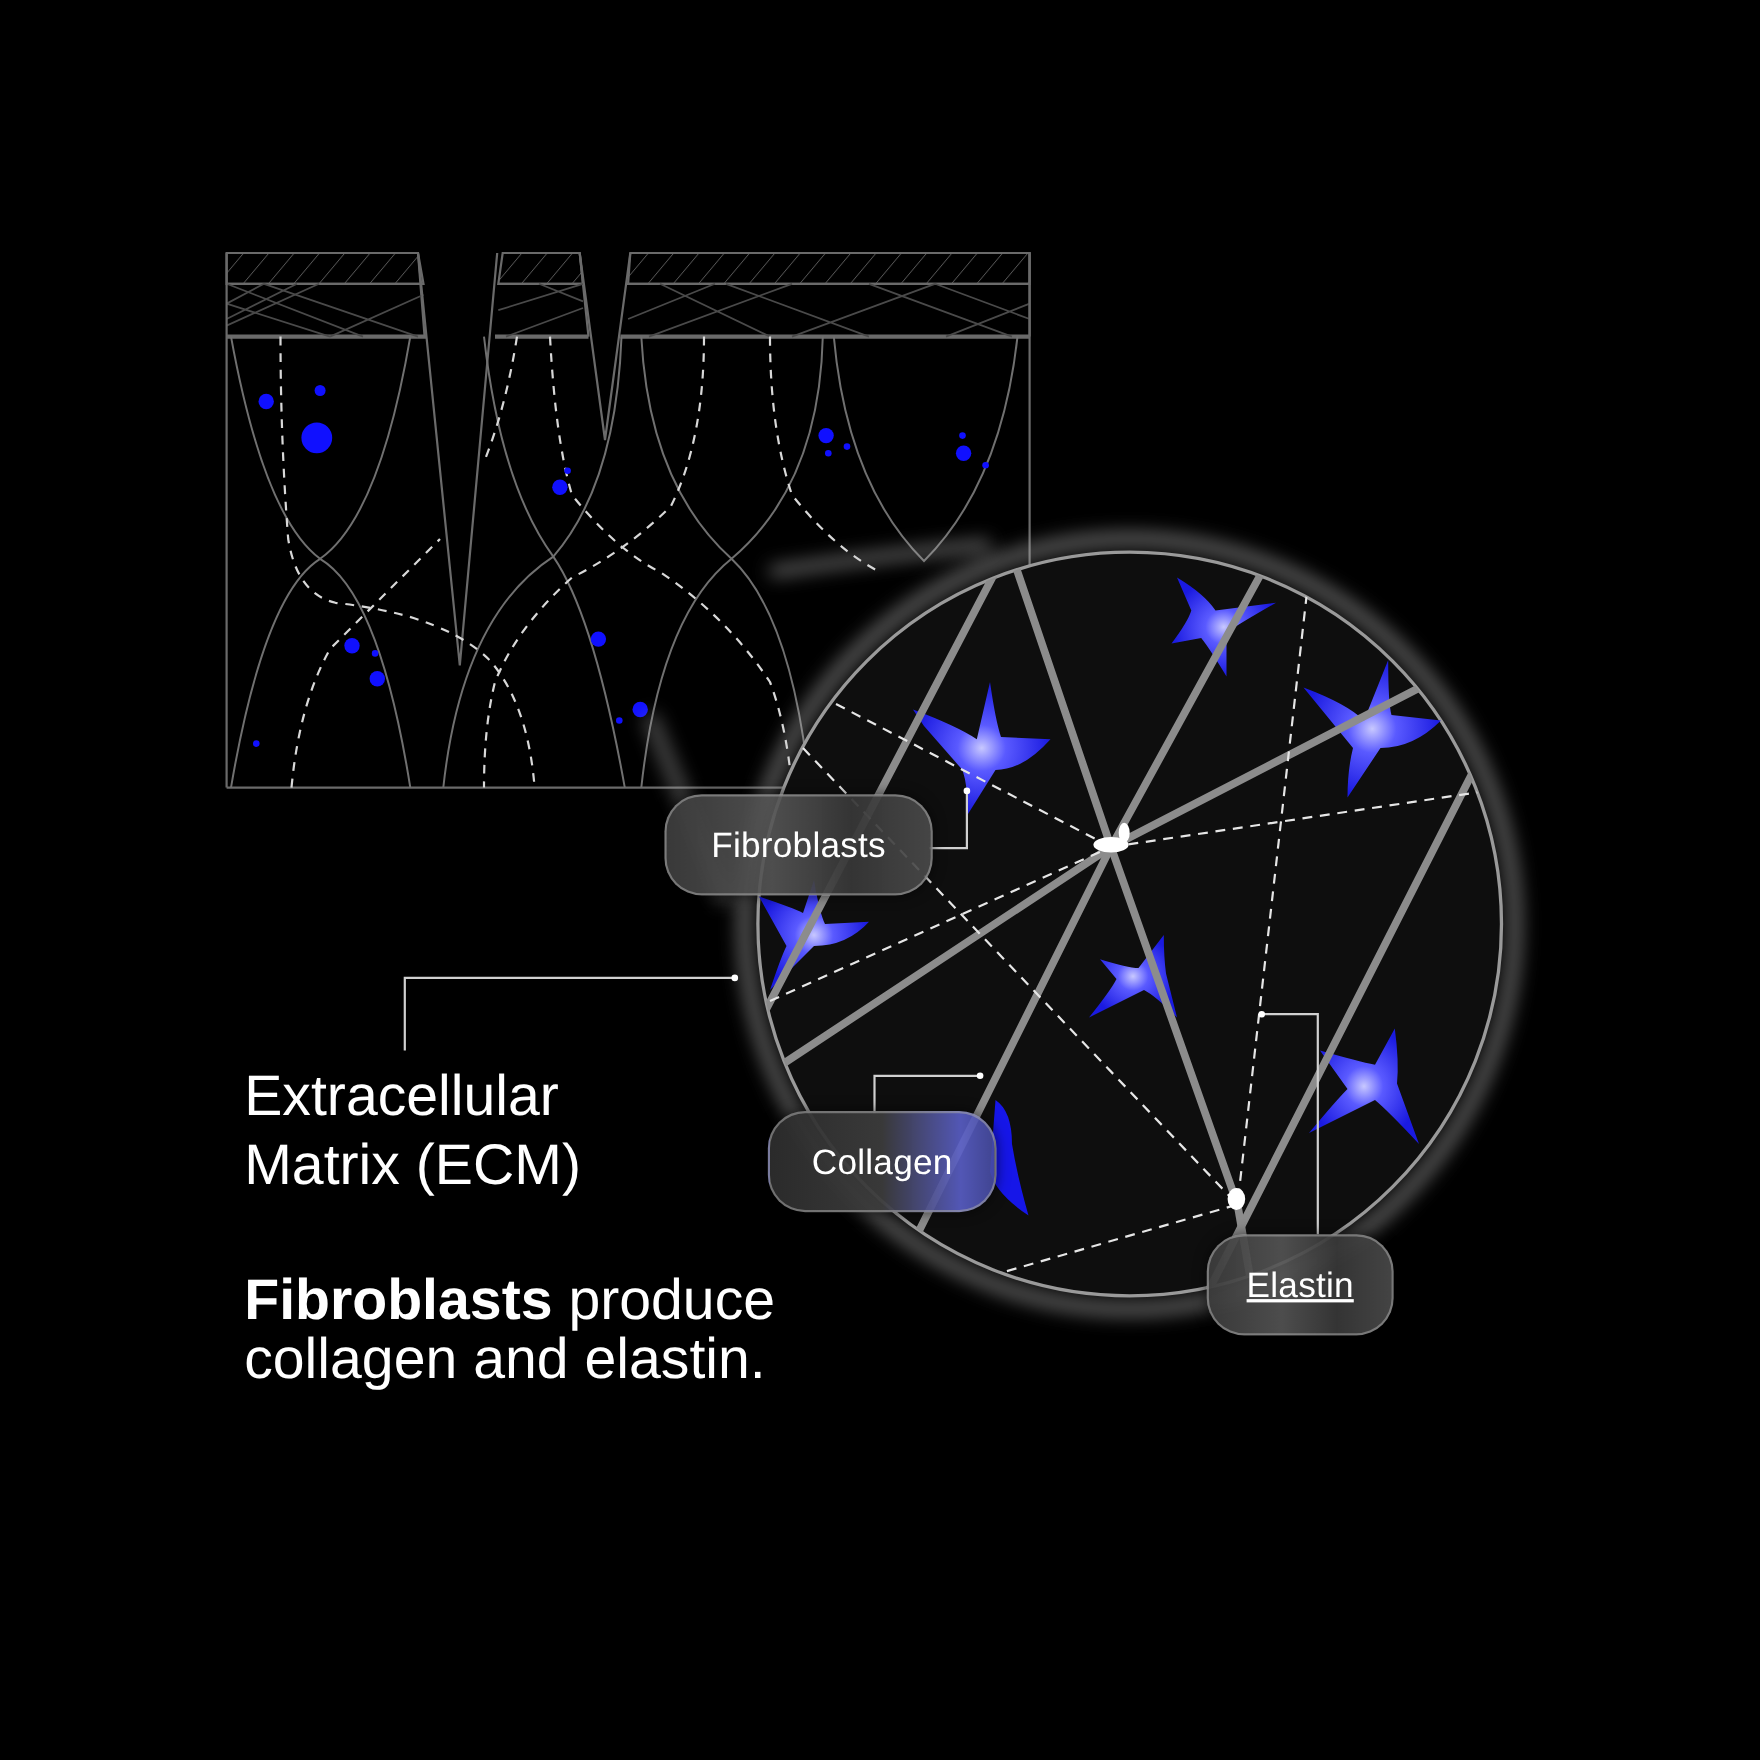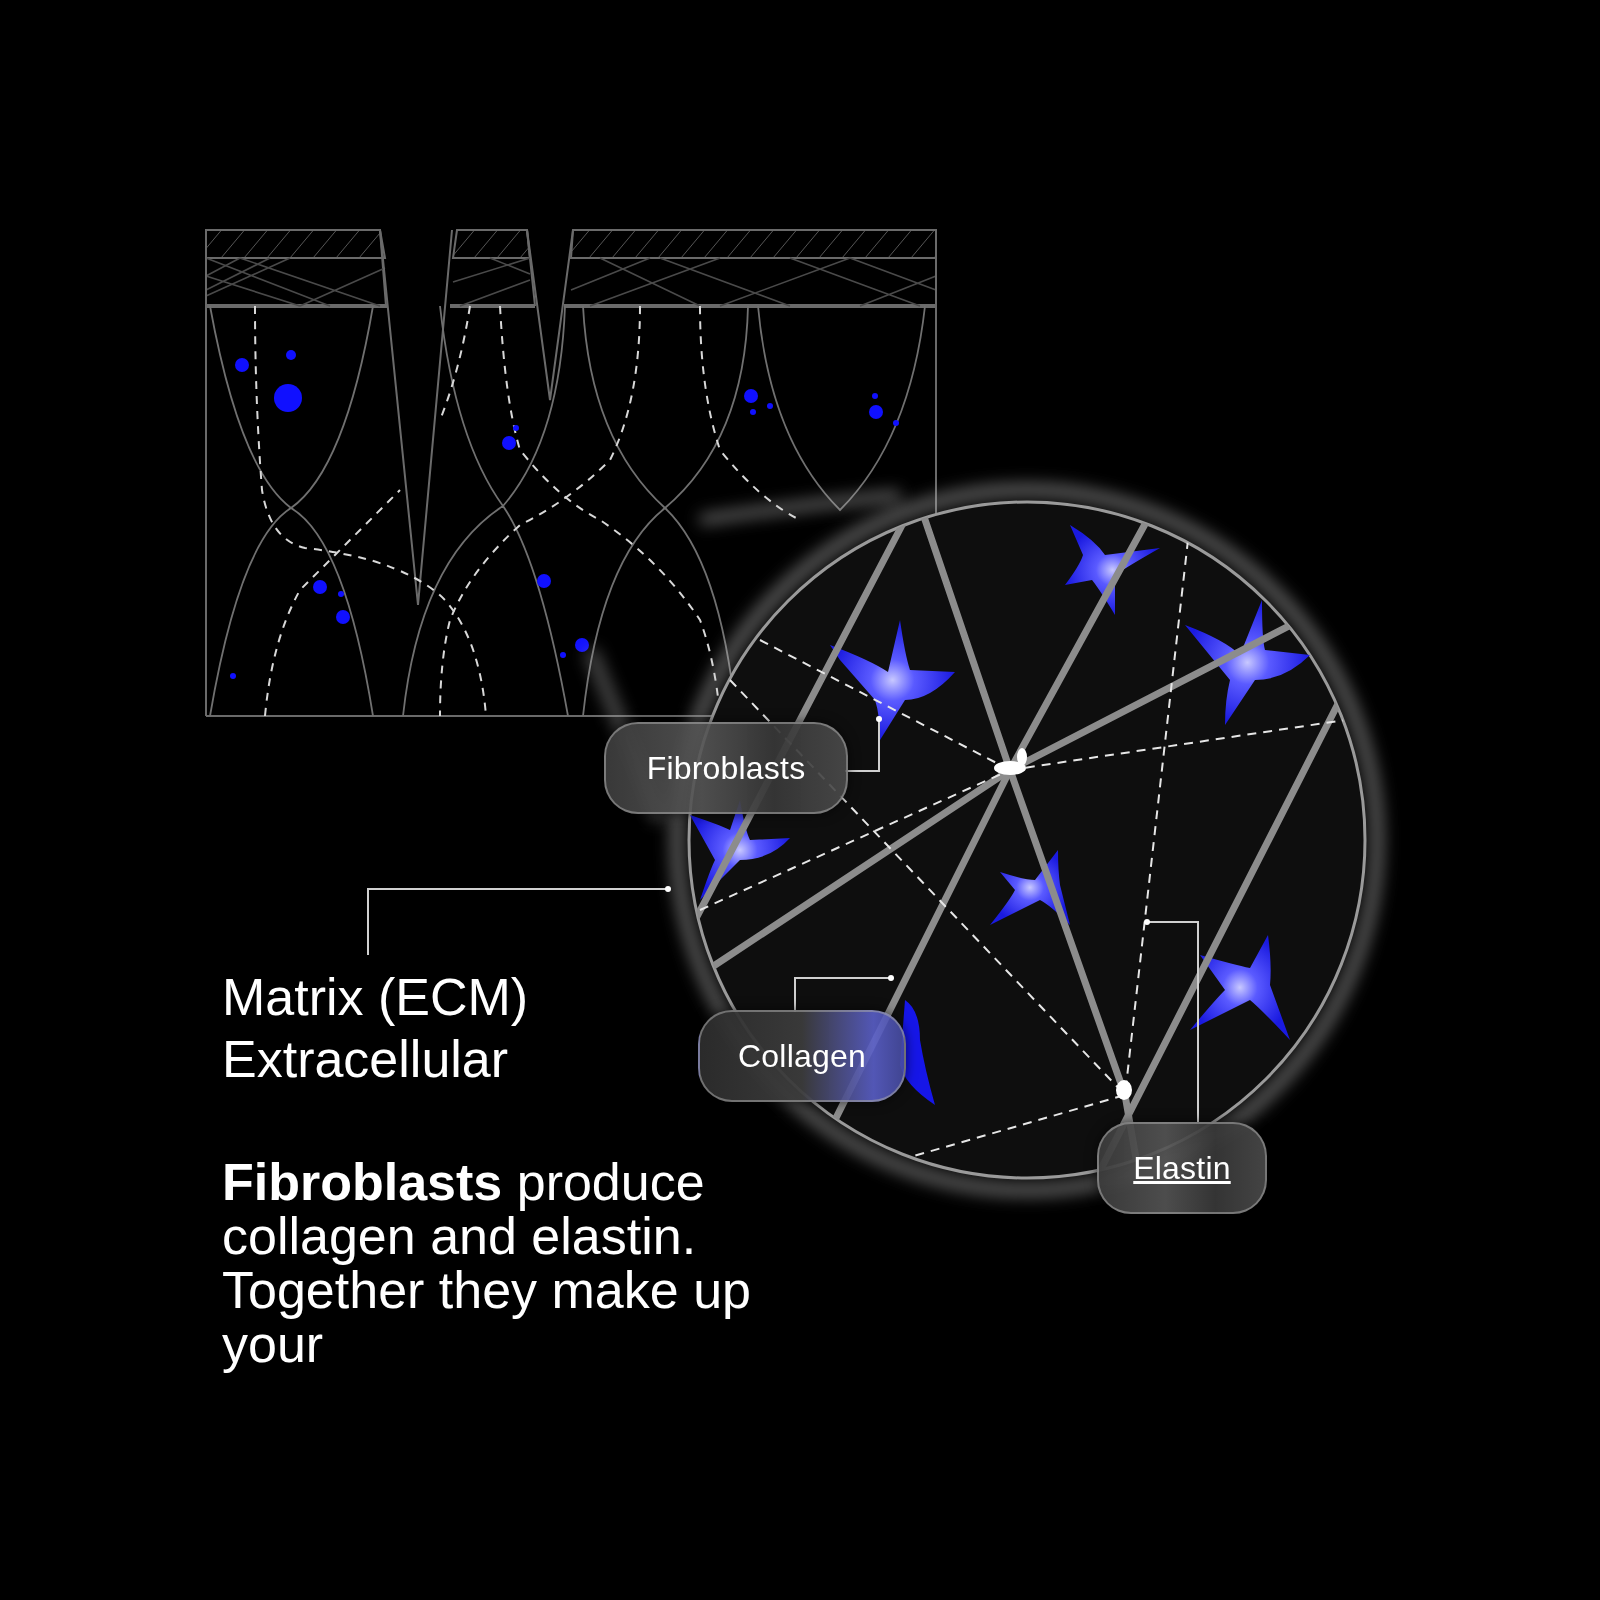--- a/index.html
+++ b/index.html
@@ -176,21 +176,20 @@
   <span>Fibroblasts</span>
 </div>
 <div class="tag collagen" style="left:698px; top:1010px; width:204px;">
   <span>Collagen</span>
 </div>
 <div class="tag" style="left:1097px; top:1122px; width:166px;text-decoration:underline;">
   <span>Elastin</span>
 </div>
 
 <div class="title">
+  <div>Extracellular</div>
   <div>Matrix (ECM)</div>
-  <div>Extracellular</div>
 </div>
 
 <div class="body-text">
   <div><b>Fibroblasts</b><span> produce</span></div>
   <div>collagen and elastin.</div>
-  <div>Together they make up your</div>
 </div>
 
 </body></html>

